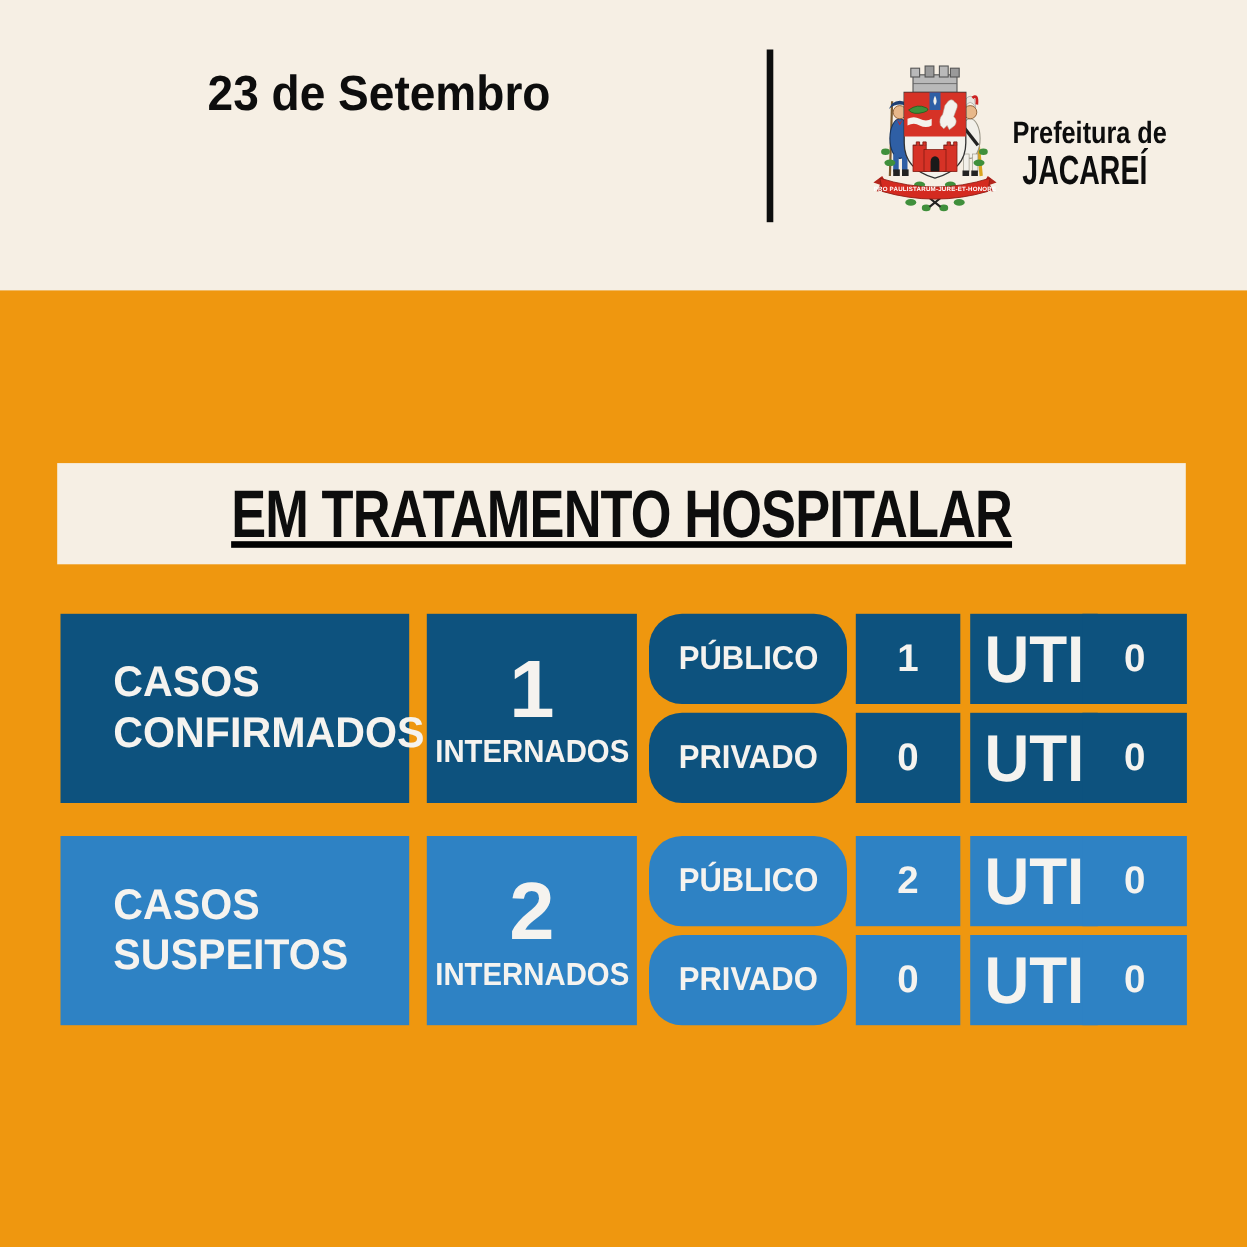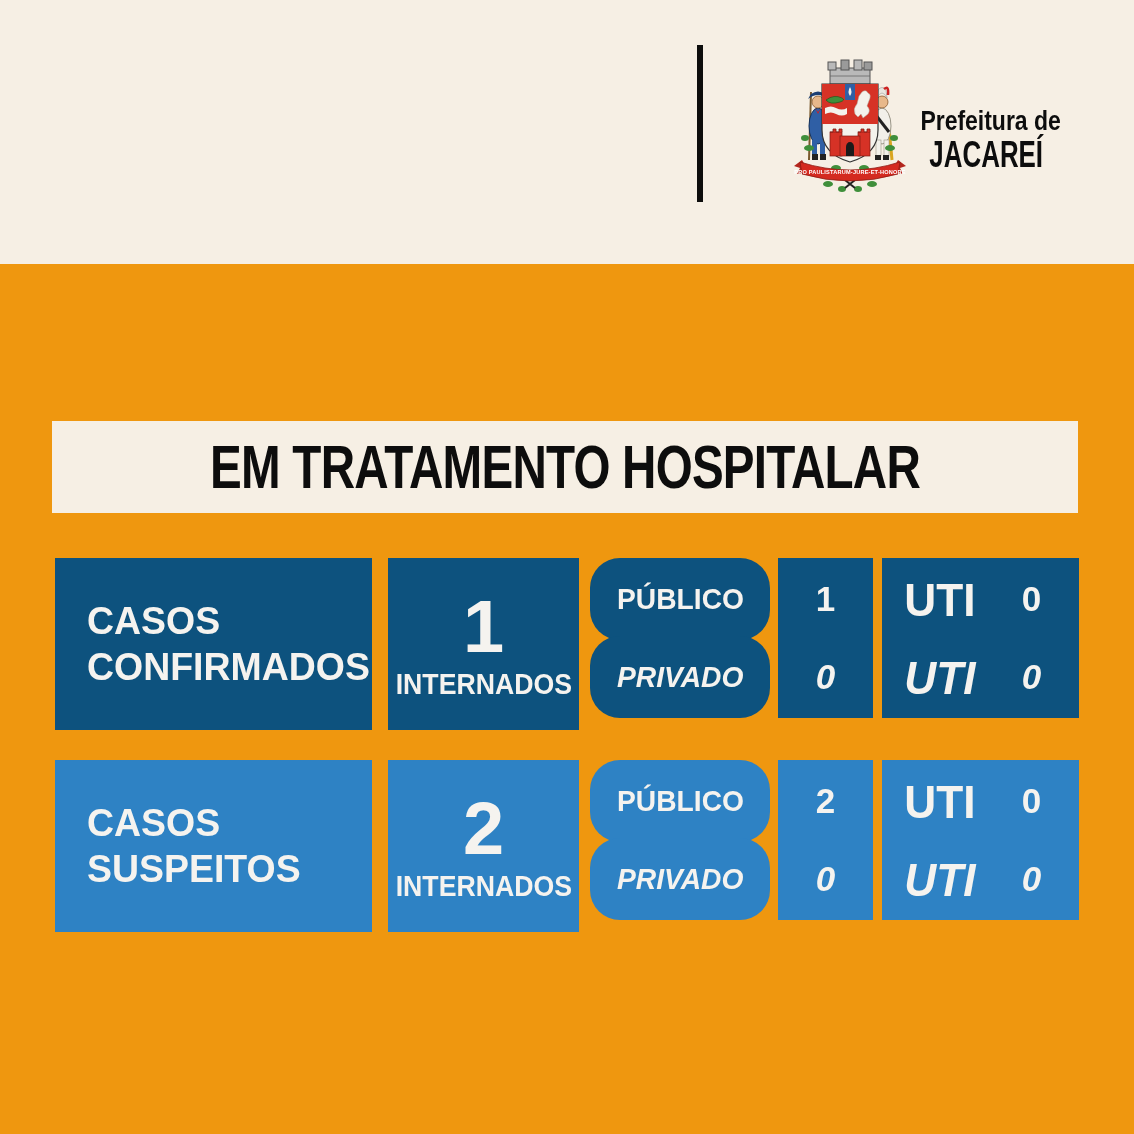--- a/index.html
+++ b/index.html
@@ -25,55 +25,56 @@
   .divider{position:absolute;left:697px;top:45px;width:6px;height:157px;background:var(--black);}
   .crest{position:absolute;left:778px;top:56px;width:142px;height:138px;}
   .org-block{position:absolute;left:905px;top:106px;width:160px;text-align:center;color:var(--black);}
   .org-line1{font-size:28px;font-weight:700;display:inline-block;transform:scaleX(.82);
              transform-origin:center;white-space:nowrap;line-height:1.1;}
   .org-line2{font-size:37px;font-weight:800;display:inline-block;transform:scaleX(.70);
              transform-origin:center;white-space:nowrap;letter-spacing:0px;line-height:1.0;margin-top:-1px;}
 
   
   .banner{position:absolute;left:52px;top:421px;width:1026px;height:92px;background:var(--cream);
-          display:flex;align-items:center;justify-content:center;}
+          display:flex;align-items:center;justify-content:center;text-decoration:underline;}
   .banner-text{font-size:61px;font-weight:700;color:var(--black);display:inline-block;
                transform:scaleX(.78);transform-origin:center;white-space:nowrap;letter-spacing:-1px;}
 
   
   .section{position:absolute;left:0;width:1134px;height:172px;}
   .section-1{top:558px;}
   .section-2{top:760px;}
   .cell{position:absolute;display:flex;align-items:center;justify-content:center;
         color:var(--white-text);font-weight:700;}
   .section-1 .cell{background:var(--dark-blue);}
   .section-2 .cell{background:var(--light-blue);}
 
-  .c-label{left:55px;top:0;width:317px;height:172px;justify-content:flex-start;padding-left:32px;}
+  .c-label{left:55px;top:0;width:317px;height:172px;justify-content:flex-start;padding-left:48px;}
   .c-label .lbl{font-size:39px;line-height:1.18;letter-spacing:0;transform:scaleX(.96);transform-origin:left;}
   .c-total{left:388px;top:0;width:191px;height:172px;flex-direction:column;}
   .total-num{font-size:74px;line-height:1.0;}
   .total-lbl{font-size:29px;line-height:1.0;margin-top:6px;transform:scaleX(.92);transform-origin:center;}
 
   .row-top{top:0;height:82px;}
-  .row-bottom{top:78px;height:82px;font-style:italic;}
+  .row-bottom{top:90px;height:82px;}
   .c-scope{left:590px;width:180px;border-radius:30px;}
   .c-scope span{font-size:30px;transform:scaleX(.94);transform-origin:center;white-space:nowrap;}
   .c-val{left:778px;width:95px;font-size:35px;}
-  .c-uti{left:882px;width:116px;font-size:47px;}
+  .c-uti{left:882px;width:116px;font-size:60px;}
   .c-uti span{transform:scaleX(.94);transform-origin:center;}
   .c-utival{left:984px;width:95px;font-size:35px;}
 </style>
 </head>
 <body>
 
 <div class="page">
 
   <div class="header">
     <div class="title-block">
+      <div><span class="sub-title">23 de Setembro</span></div>
     </div>
 
     <div class="divider"></div>
 
     <svg class="crest" viewBox="0 0 142 138">
 
       <line x1="33" y1="36" x2="31" y2="104" stroke="#7a5a2e" stroke-width="2"></line>
       <line x1="110" y1="62" x2="114" y2="104" stroke="#d9a520" stroke-width="3"></line>
 
       <g>

